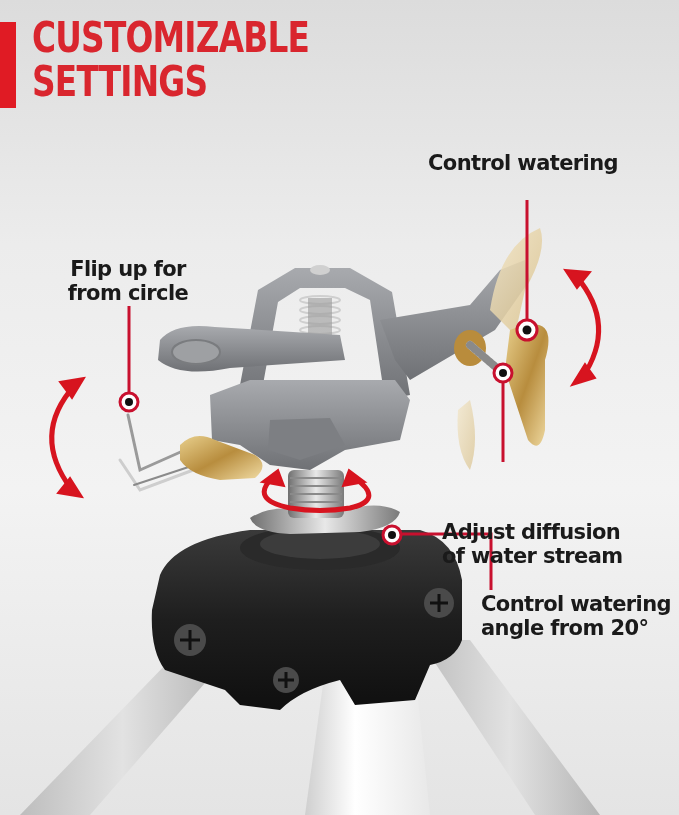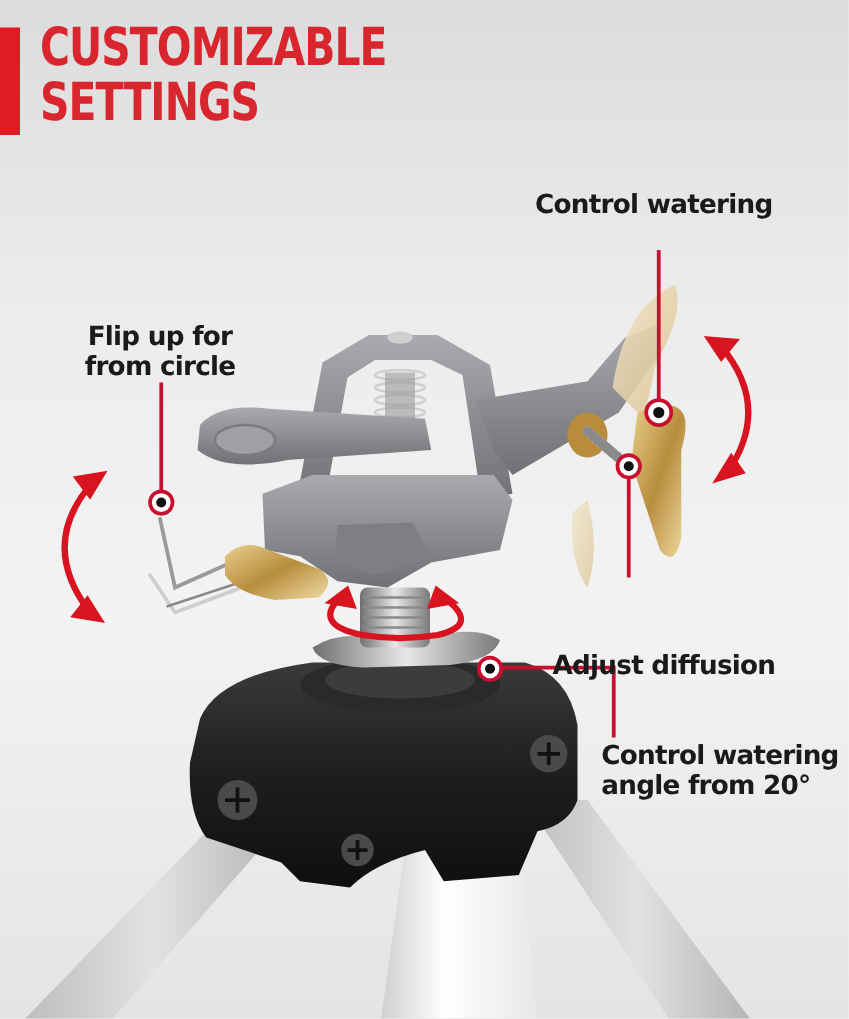--- a/index.html
+++ b/index.html
@@ -189,20 +189,21 @@
     <span>Control watering</span>
   </div>
 
   <div class="callout c-center" style="left:62px; top:257px; width:132px;text-align:center;">
     <span>Flip up for</span>
     <span>from circle</span>
   </div>
 
   <div class="callout" style="left:442px; top:472px;margin-top:48px;">
     <span>Adjust diffusion</span>
+    <span>of water stream</span>
   </div>
 
   <div class="callout" style="left:481px; top:592px;">
     <span>Control watering</span>
     <span>angle from 20°</span>
   </div>
 
 </div>
 
 </body></html>

